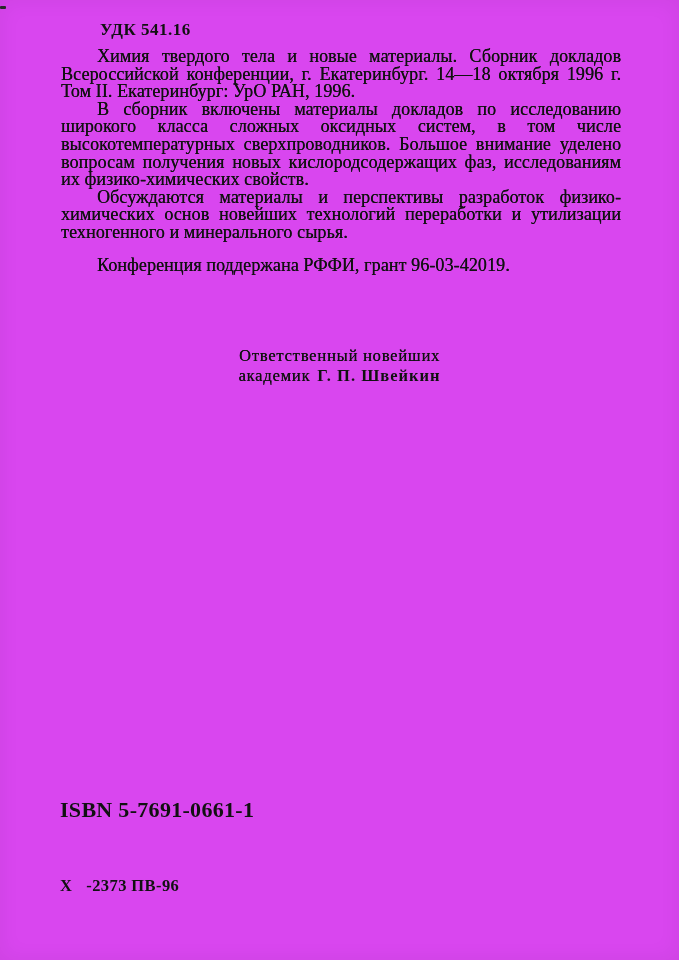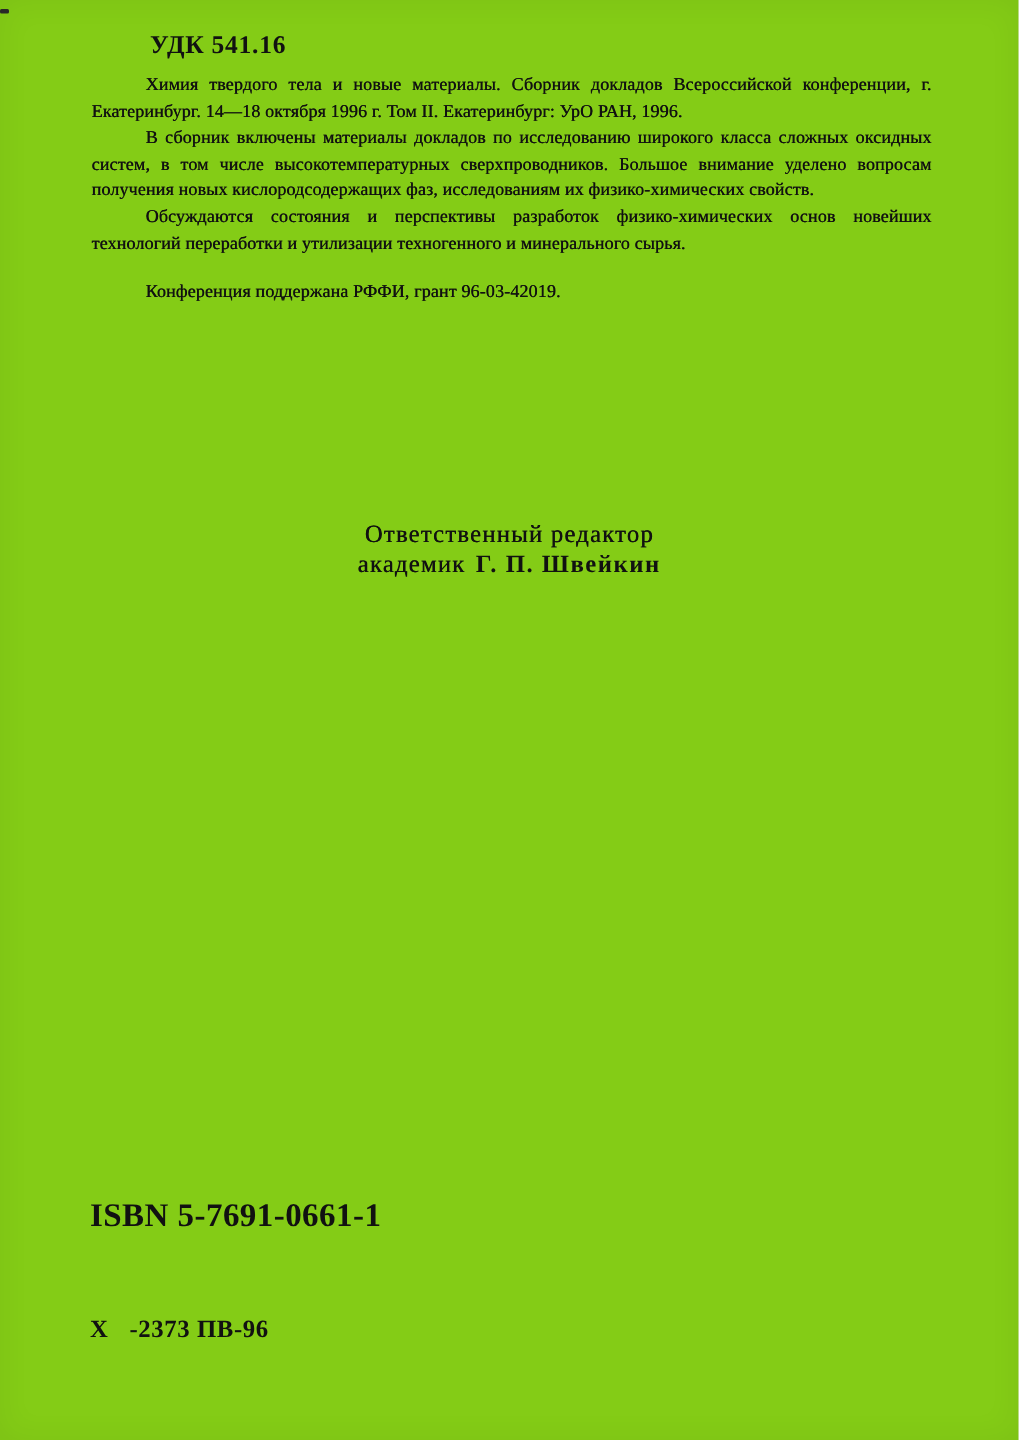--- a/index.html
+++ b/index.html
@@ -5,21 +5,21 @@
   html, body {
     margin: 0;
     padding: 0;
     background: #e8e8e6;
   }
   .page {
     position: relative;
     width: 679px;
     height: 960px;
     margin: 0 auto;
-    background: #84cc16;
+    background: #d946ef;
     overflow: hidden;
     font-family: "Liberation Serif", "DejaVu Serif", serif;
     color: #111;
   }
   
   .page::after {
     content: "";
     position: absolute;
     inset: 0;
     pointer-events: none;
@@ -33,21 +33,21 @@
     font-size: 17px;
     font-weight: bold;
     letter-spacing: 0.5px;
   }
 
   .text-block {
     position: absolute;
     left: 61px;
     top: 48px;
     width: 560px;
-    font-size: 12px;
+    font-size: 18px;
     line-height: 17.6px;
     text-align: justify;
     letter-spacing: 0.1px;
   }
   .text-block p {
     margin: 0;
     text-indent: 36px;
     
     text-shadow: 0.25px 0 0 currentColor;
   }
@@ -151,26 +151,26 @@
 
 <div class="page">
 
   <div class="speck-top-left"></div>
 
   <div class="udk">УДК 541.16</div>
 
   <div class="text-block">
     <p>Химия твердого тела и новые материалы. Сборник докладов Всероссийской конференции, г. Екатеринбург. 14—18 октября 1996 г. Том II. Екатеринбург: УрО РАН, 1996.</p>
     <p>В сборник включены материалы докладов по исследованию широкого класса сложных оксидных систем, в том числе высокотемпературных сверхпроводников. Большое внимание уделено вопросам получения новых кислородсодержащих фаз, исследованиям их физико-химических свойств.</p>
-    <p>Обсуждаются состояния и перспективы разработок физико-химических основ новейших технологий переработки и утилизации техногенного и минерального сырья.</p>
+    <p>Обсуждаются материалы и перспективы разработок физико-химических основ новейших технологий переработки и утилизации техногенного и минерального сырья.</p>
     <p class="spaced-before">Конференция поддержана РФФИ, грант 96-03-42019.</p>
   </div>
 
   <div class="editor-block">
-    <div class="editor-line1">Ответственный редактор</div>
+    <div class="editor-line1">Ответственный новейших</div>
     <div class="editor-line2">
       <span class="editor-role">академик</span><span class="editor-name">Г. П. Швейкин</span>
     </div>
   </div>
 
   <div class="isbn-block">
     <div>ISBN 5-7691-0661-1</div>
   </div>
 
   <div class="class-code">

